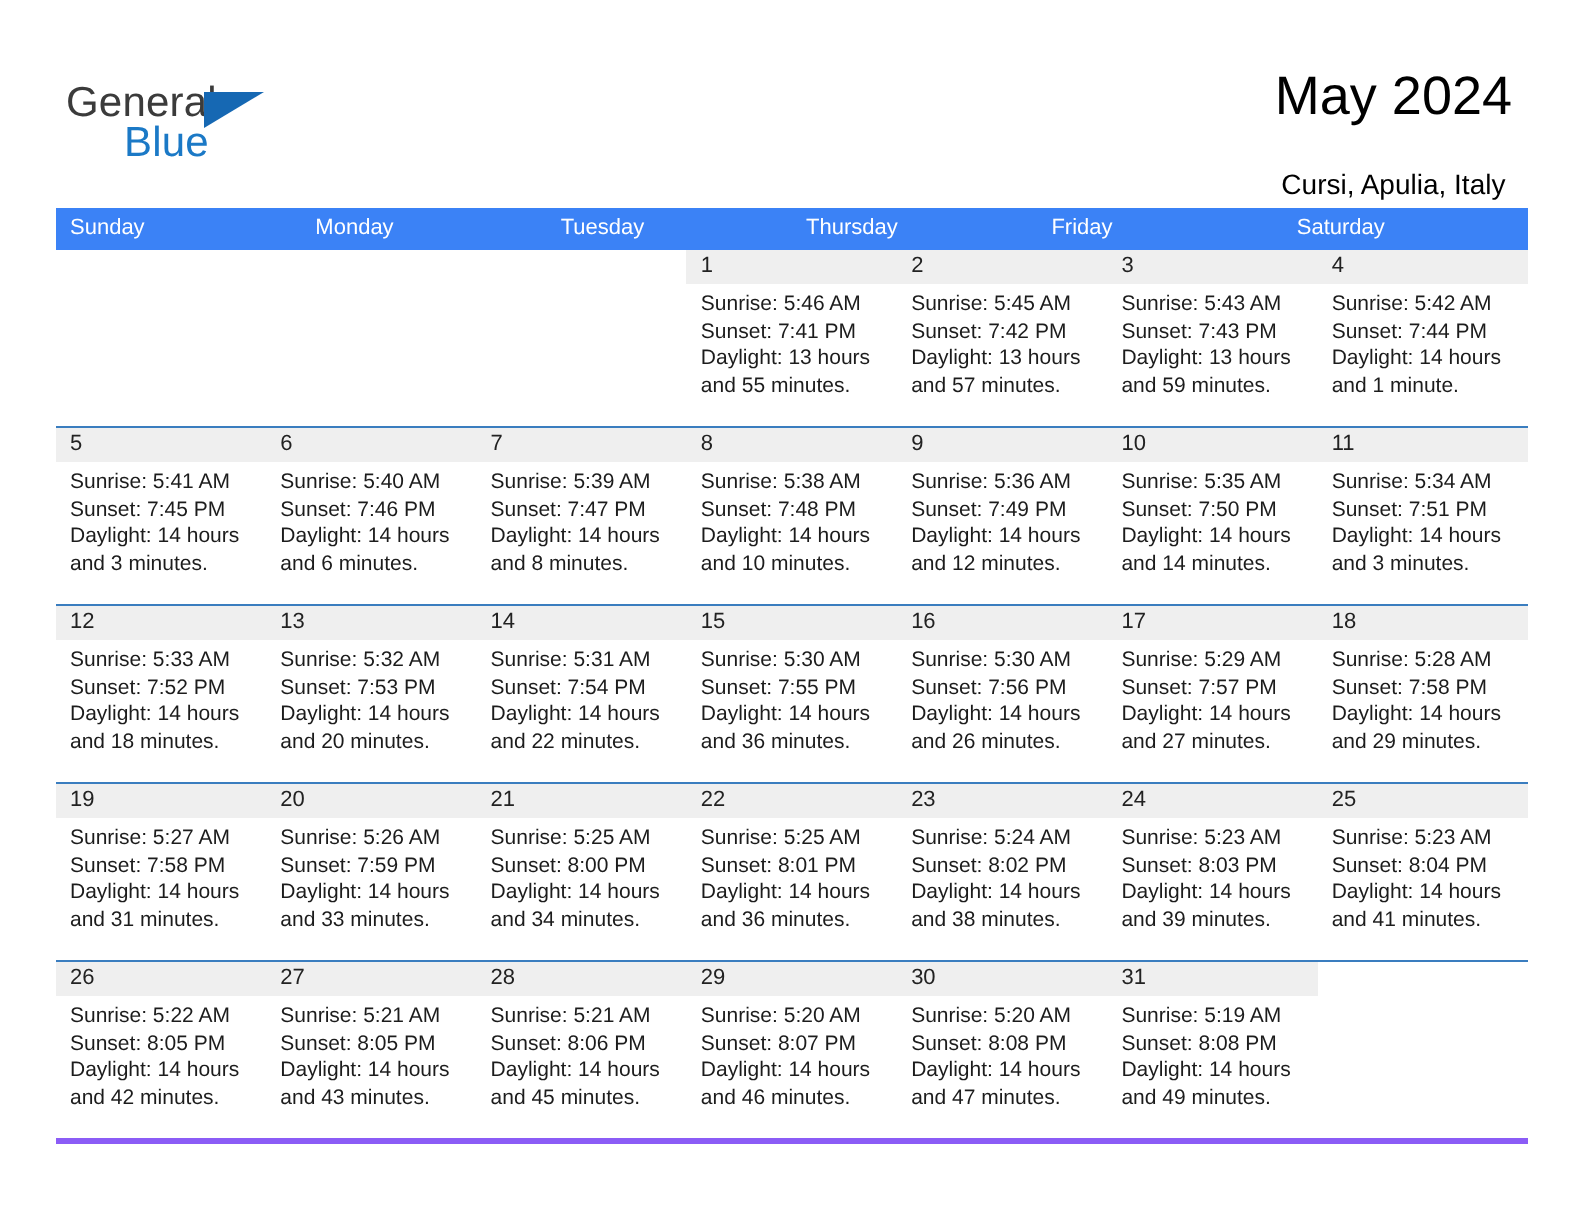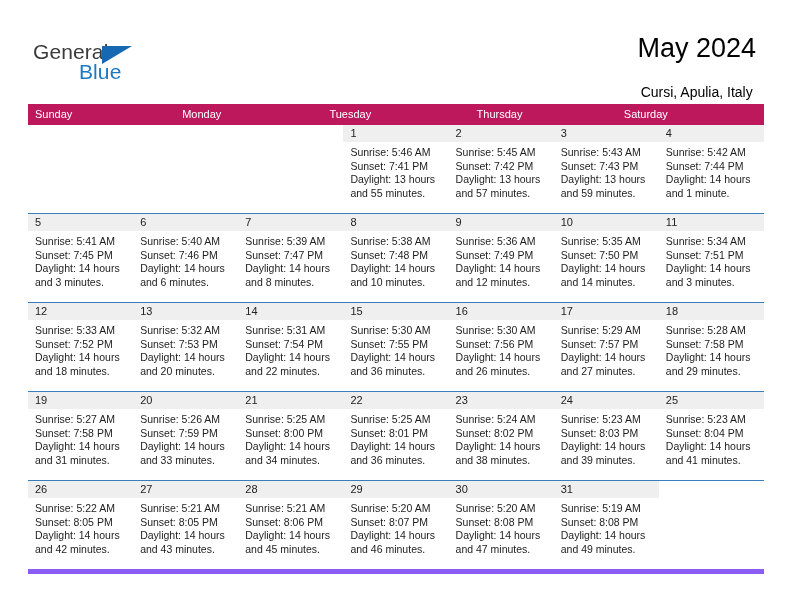--- a/index.html
+++ b/index.html
@@ -49,21 +49,21 @@
     position: absolute;
     left: 69px;
     top: 6px;
     width: 0;
     height: 0;
     border-left: 30px solid #1668b3;
     border-bottom: 18px solid transparent;
   }
   .logo-blue {
     position: absolute;
-    left: 46px;
+    left: 29px;
     top: 20px;
     font-size: 21px;
     color: #1b79c6;
     letter-spacing: 0.1px;
   }
   .title-block {
     position: absolute;
     right: 36px;
     top: 32px;
     text-align: center;
@@ -84,42 +84,42 @@
 
   
   .calendar {
     position: absolute;
     left: 28px;
     top: 104px;
     width: 736px;
   }
   .weekdays {
     display: flex;
-    background: #be185d;
+    background: #3b82f6;
     height: 21px;
   }
   .weekday {
     flex: 1 1 0;
     color: #ffffff;
     font-size: 11px;
     line-height: 21px;
     padding-left: 7px;
     box-sizing: border-box;
     white-space: nowrap;
   }
   .week {
     display: flex;
     border-top: 1px solid #3a7dbf;
     height: 88px;
   }
   .week:first-of-type {
     border-top: none;
   }
   .week-last {
-    border-bottom: 5px solid #8b5cf6;
+    border-bottom: 3px solid #8b5cf6;
   }
   .day {
     flex: 1 1 0;
     width: 105.14px;
     box-sizing: border-box;
     position: relative;
     background: #ffffff;
   }
   .day-head {
     height: 17px;
@@ -163,20 +163,21 @@
 
   </div>
 
   <div class="calendar">
 
     <div class="weekdays">
       <div class="weekday">Sunday</div>
       <div class="weekday">Monday</div>
       <div class="weekday">Tuesday</div>
       <div class="weekday">Thursday</div>
+      <div class="weekday">Friday</div>
       <div class="weekday">Saturday</div>
     </div>
 
     <div id="weeks-container">
         <div class="week">
           <div class="day day-blank">
             <div class="day-head"></div>
           </div>
           <div class="day day-blank">
             <div class="day-head"></div>

